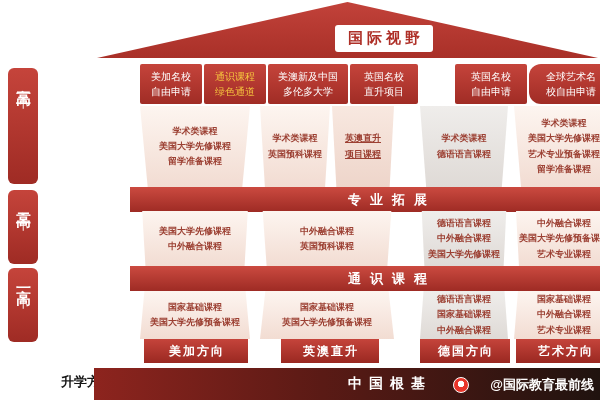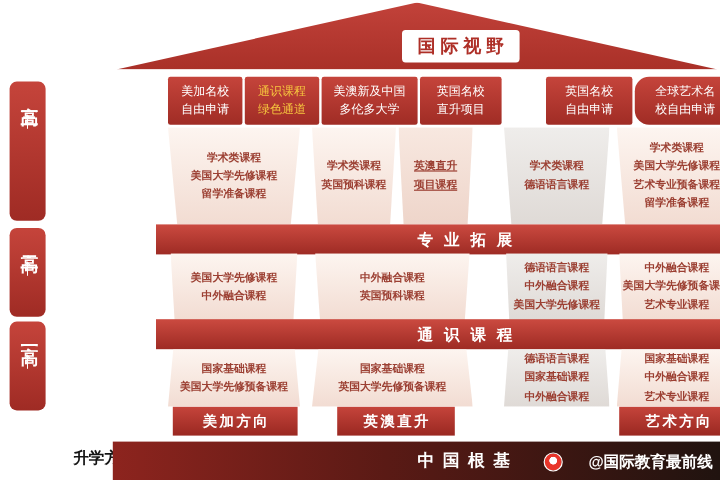--- a/index.html
+++ b/index.html
@@ -149,20 +149,21 @@
 英国大学先修预备课程</div>
   <div class="abs flexc pre tier t1 gray p3">德语语言课程
 国家基础课程
 中外融合课程</div>
   <div class="abs flexc pre tier t1 cream p4">国家基础课程
 中外融合课程
 艺术专业课程</div>
 
   <div class="abs flexc pf pf1">美加方向</div>
   <div class="abs flexc pf pf2">英澳直升</div>
+  <div class="abs flexc pf pf3">德国方向</div>
   <div class="abs flexc pf pf4">艺术方向</div>
 
   <div class="abs foundation"></div>
   <div class="abs flexc foundation-label">中国根基</div>
 
   <div class="abs watermark">
     <span class="wm-logo"></span>
     <span>@国际教育最前线</span>
   </div>
 

